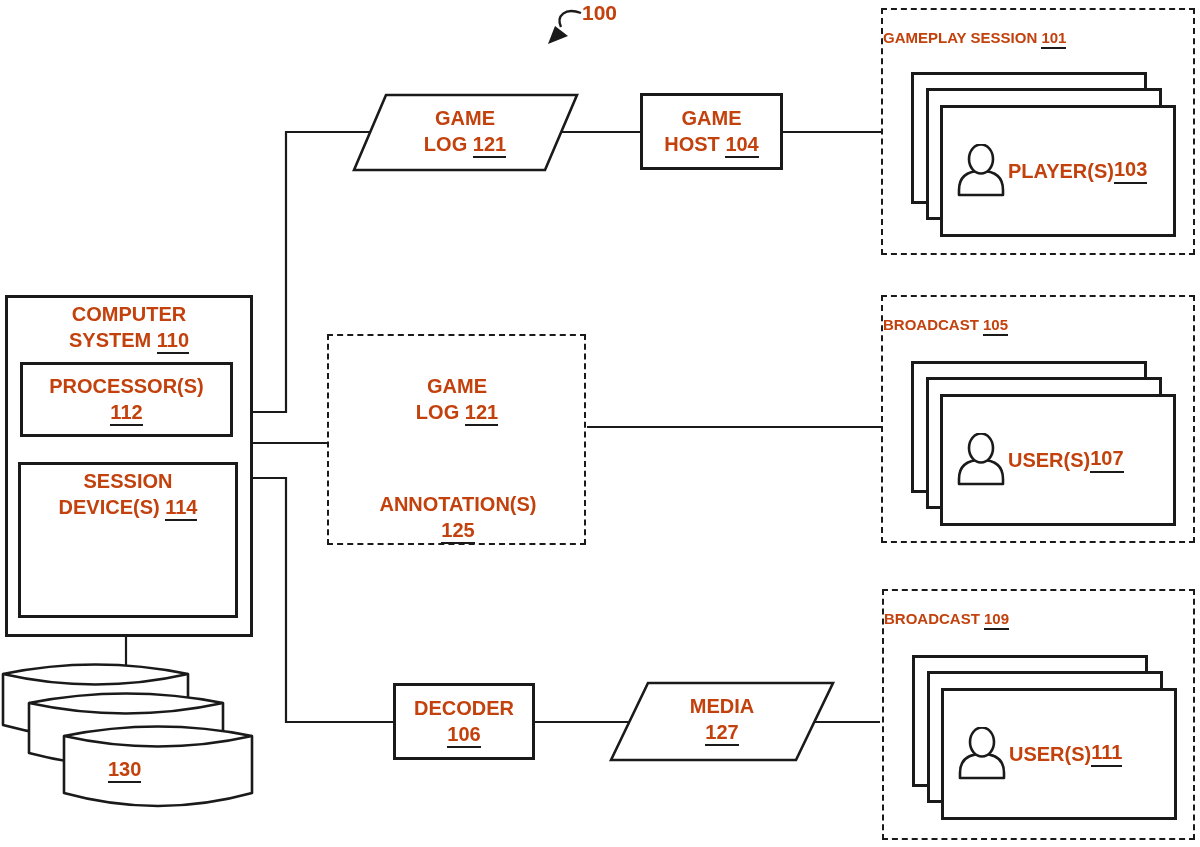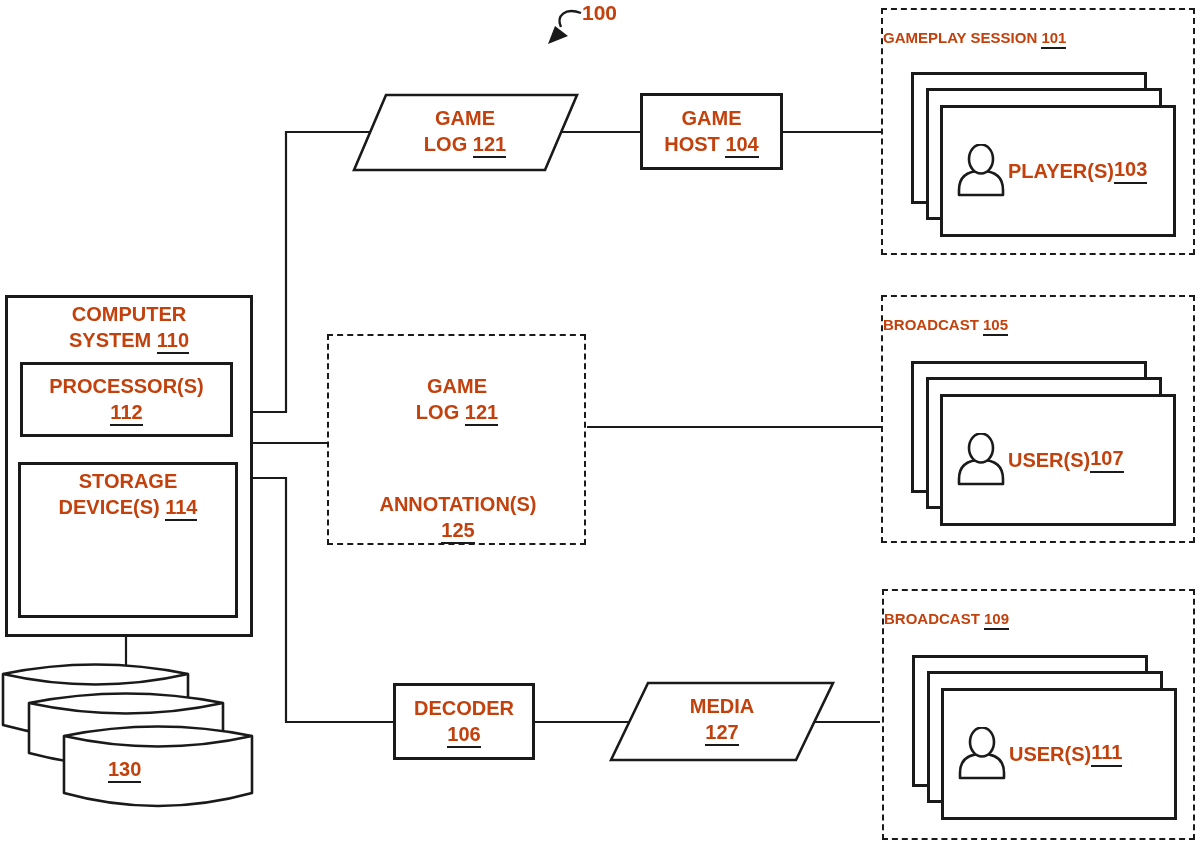--- a/index.html
+++ b/index.html
@@ -85,21 +85,21 @@
 
   <div class="box" style="left:20px;top:362px;width:213px;height:75px;">
     <div>
       <span>PROCESSOR(S)</span><br>
       <span class="ref">112</span>
     </div>
   </div>
 
   <div class="box box-top" style="left:18px;top:462px;width:220px;height:156px;">
     <div>
-      <span>STORAGE</span><br>
+      <span>SESSION</span><br>
       <span>DEVICE(S)</span>
       <span class="ref">114</span>
     </div>
   </div>
 
 
   <div class="ds-label" style="left:108px;top:758px;width:100px;">
     <span class="ref">130</span>
   </div>
 

